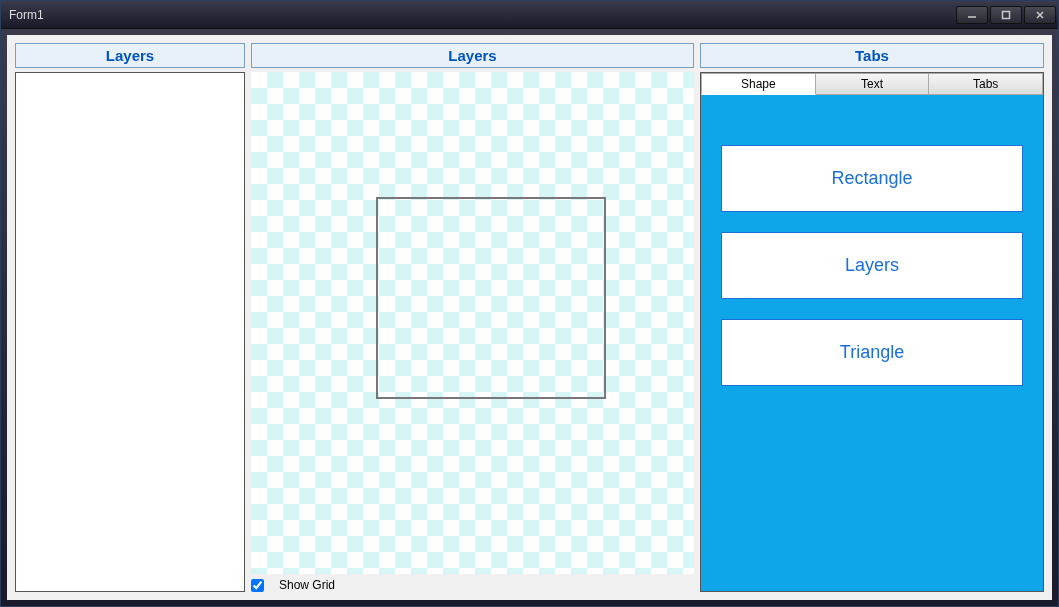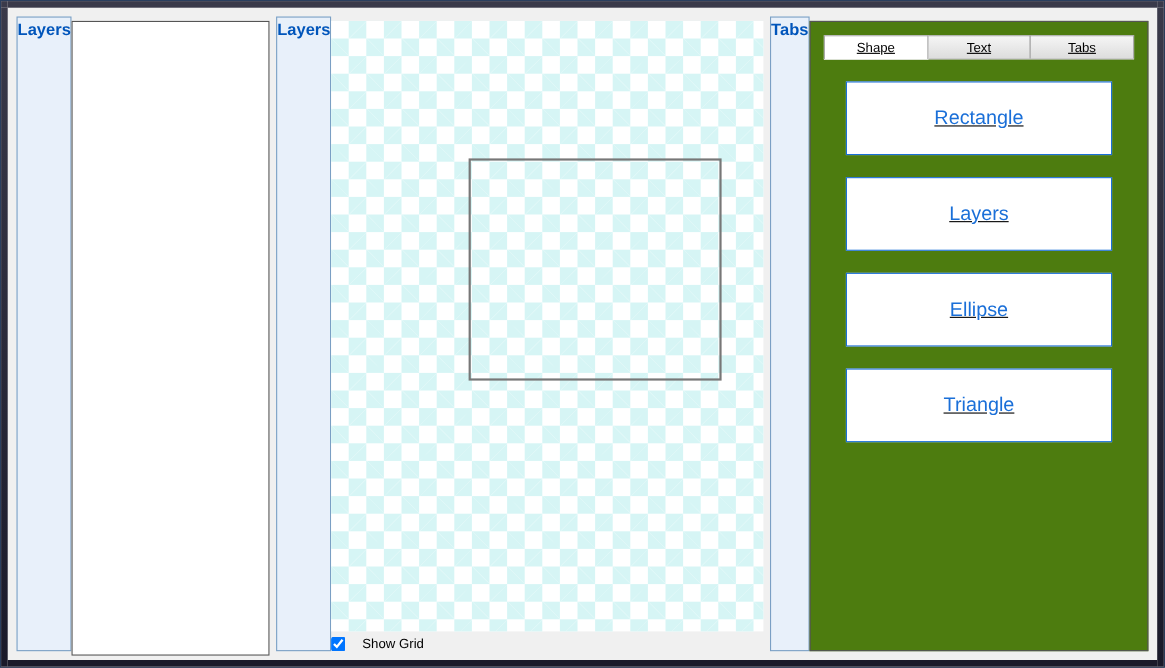--- a/index.html
+++ b/index.html
@@ -63,20 +63,21 @@
       flex: 1;
       background: #f0f0f0;
       border: 6px solid;
       border-image: linear-gradient(to bottom, #3a3a4a, #1a1a2a) 1;
       padding: 8px;
       display: flex;
       gap: 6px;
     }
     .panel {
       display: flex;
+      flex-direction: column;
     }
     .layers-panel {
       width: 230px;
     }
     .canvas-panel {
       flex: 1;
     }
     .tabs-panel {
       width: 344px;
     }
@@ -134,25 +135,24 @@
       gap: 15px;
     }
     .canvas-footer input[type="checkbox"] {
       width: 13px;
       height: 13px;
     }
     .tabs-body {
       flex: 1;
       border: 1px solid #555;
       margin-top: 4px;
-      background: #4d7c0f;
-      display: flex;
-      flex-direction: column;
-      padding: 12px;
-      text-decoration: underline;
+      background: #0ea5e9;
+      display: flex;
+      flex-direction: column;
+      padding: 0;
     }
     .tab-strip {
       display: flex;
       height: 22px;
       background: #fff;
       border-bottom: 1px solid #aaa;
     }
     .tab {
       flex: 1;
       text-align: center;
@@ -173,36 +173,58 @@
       position: relative;
       z-index: 1;
       margin-bottom: -1px;
     }
     .tab-content {
       flex: 1;
       padding: 20px;
       display: flex;
       flex-direction: column;
       gap: 20px;
+      margin-top: 30px;
     }
     .shape-btn {
       border: 1.5px solid #1a6fd8;
       background: #fff;
       color: #1a6fd8;
       font-size: 18px;
       padding: 22px 0;
       text-align: center;
       cursor: pointer;
       font-family: 'Segoe UI', Tahoma, sans-serif;
     }
   </style>
 </head>
 <body>
 
 <div class="window">
+  <div class="titlebar">
+    <span class="titlebar-title">Form1</span>
+    <div class="titlebar-controls">
+      <div class="titlebar-btn">
+        <svg viewBox="0 0 10 10">
+            <line x1="1" y1="7" x2="9" y2="7" stroke="#ccc" stroke-width="1.5"></line>
+          </svg>
+      </div>
+      <div class="titlebar-btn">
+        <svg viewBox="0 0 10 10">
+            <rect x="1.5" y="1.5" width="7" height="7" fill="none" stroke="#ccc" stroke-width="1.5"></rect>
+          </svg>
+      </div>
+      <div class="titlebar-btn close">
+        <svg viewBox="0 0 10 10">
+            <line x1="2" y1="2" x2="8" y2="8" stroke="#ccc" stroke-width="1.5"></line>
+            <line x1="8" y1="2" x2="2" y2="8" stroke="#ccc" stroke-width="1.5"></line>
+          </svg>
+      </div>
+    </div>
+  </div>
 
   <div class="client-area">
 
     <div class="panel layers-panel">
       <div class="panel-header">Layers</div>
       <div class="panel-body layers-list"></div>
     </div>
 
     <div class="panel canvas-panel">
       <div class="panel-header">Layers</div>
@@ -221,20 +243,19 @@
       <div class="panel-header">Tabs</div>
       <div class="tabs-body">
         <div class="tab-strip">
           <div class="tab active">Shape</div>
           <div class="tab">Text</div>
           <div class="tab">Tabs</div>
         </div>
         <div class="tab-content">
           <button class="shape-btn">Rectangle</button>
           <button class="shape-btn">Layers</button>
-          <button class="shape-btn">Ellipse</button>
           <button class="shape-btn">Triangle</button>
         </div>
       </div>
     </div>
 
   </div>
 </div>
 
 </body></html>

